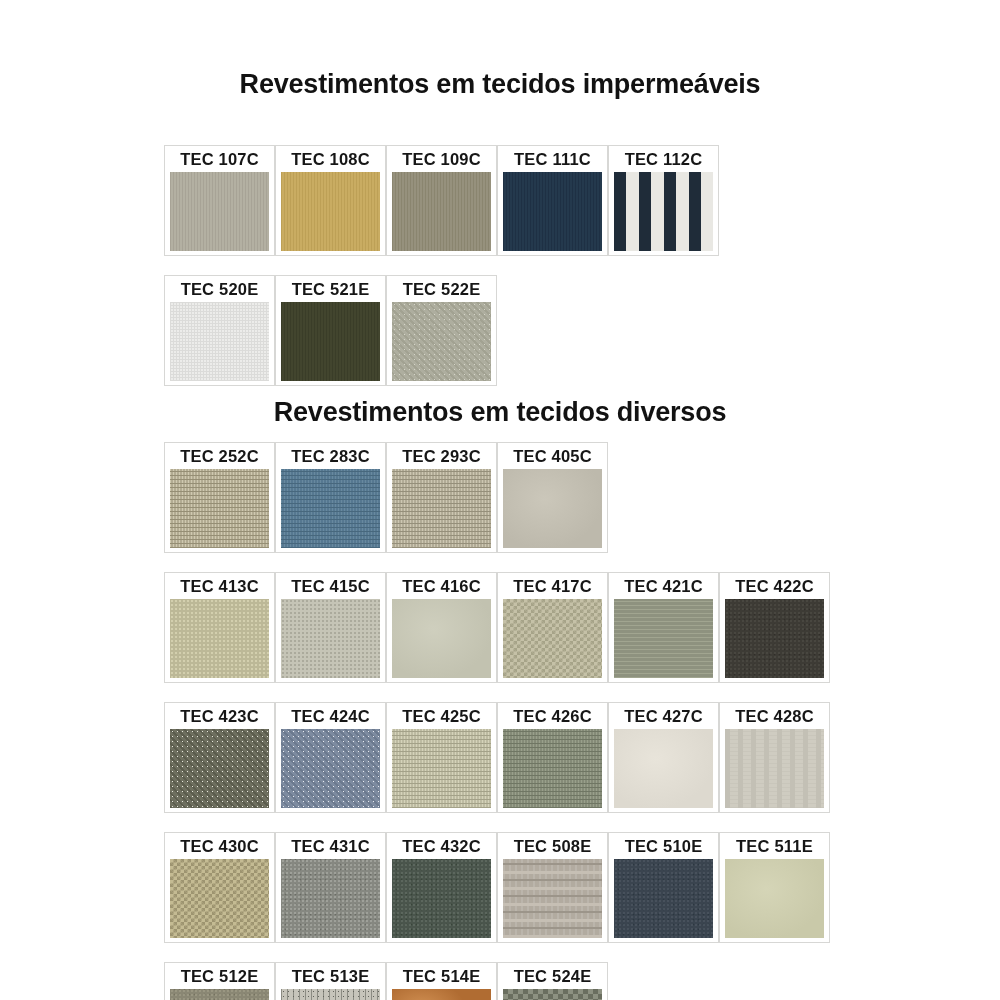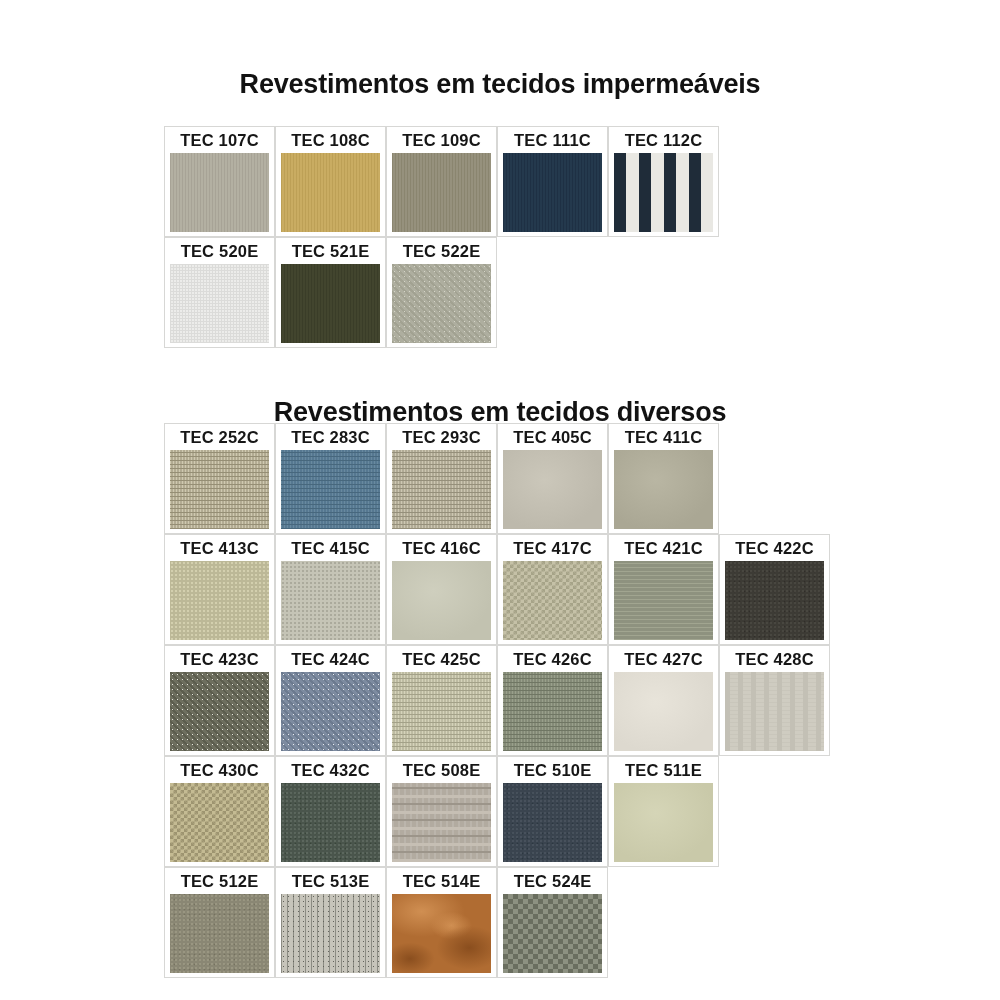--- a/index.html
+++ b/index.html
@@ -27,21 +27,21 @@
     color: #121212;
     margin: 0;
   }
   #title-0 { top: 68px; }
   #title-1 { top: 396px; }
 
   .grid { position: absolute; left: 164px; }
   #grid-0 { top: 126px; }
   #grid-1 { top: 423px; }
 
-  .row { display: flex; }
+  .row { display: flex; margin-top: 19px; }
   .cell {
     box-sizing: border-box;
     width: 111px;
     height: 111px;
     border: 1px solid #d7d7d5;
     background: #ffffff;
     position: relative;
     flex: 0 0 auto;
   }
   .code-label {
@@ -190,24 +190,20 @@
           <div class="fabric t-linen" style="--c1: #567891; --c2: #68899f; --c3: #47677d;"></div>
         </div>
         <div class="cell">
           <div class="code-label">TEC 293C</div>
           <div class="fabric t-linen" style="--c1: #b1ab96; --c2: #cdc7b2; --c3: #958f7a;"></div>
         </div>
         <div class="cell">
           <div class="code-label">TEC 405C</div>
           <div class="fabric t-soft" style="--c1: #bdb9ac; --c2: #cbc7ba; --c3: #cbc7ba;"></div>
         </div>
-        <div class="cell">
-          <div class="code-label">TEC 411C</div>
-          <div class="fabric t-soft" style="--c1: #aaa794; --c2: #b9b6a3; --c3: #b9b6a3;"></div>
-        </div>
       </div>
       <div class="row">
         <div class="cell">
           <div class="code-label">TEC 413C</div>
           <div class="fabric t-dots" style="--c1: #bcb897; --c2: #d3cfae; --c3: #d3cfae;"></div>
         </div>
         <div class="cell">
           <div class="code-label">TEC 415C</div>
           <div class="fabric t-dots" style="--c1: #c5c4b6; --c2: #abaa9c; --c3: #abaa9c;"></div>
         </div>
@@ -253,20 +249,24 @@
           <div class="code-label">TEC 428C</div>
           <div class="fabric t-vbands" style="--c1: #cfccc1; --c2: #c3c0b5; --c3: #c3c0b5;"></div>
         </div>
       </div>
       <div class="row">
         <div class="cell">
           <div class="code-label">TEC 430C</div>
           <div class="fabric t-basket" style="--c1: #c4bb93; --c2: #9d9470; --c3: #9d9470;"></div>
         </div>
         <div class="cell">
+          <div class="code-label">TEC 431C</div>
+          <div class="fabric t-tweed" style="--c1: #868881; --c2: #a4a69f; --c3: #696b64;"></div>
+        </div>
+        <div class="cell">
           <div class="code-label">TEC 432C</div>
           <div class="fabric t-tweed" style="--c1: #4a554c; --c2: #606b61; --c3: #384439;"></div>
         </div>
         <div class="cell">
           <div class="code-label">TEC 508E</div>
           <div class="fabric t-hstreak" style="--c1: #b2aba0; --c2: #c6bfb4; --c3: #9c958a;"></div>
         </div>
         <div class="cell">
           <div class="code-label">TEC 510E</div>
           <div class="fabric t-tweed" style="--c1: #3a444f; --c2: #4a545f; --c3: #2c3641;"></div>

